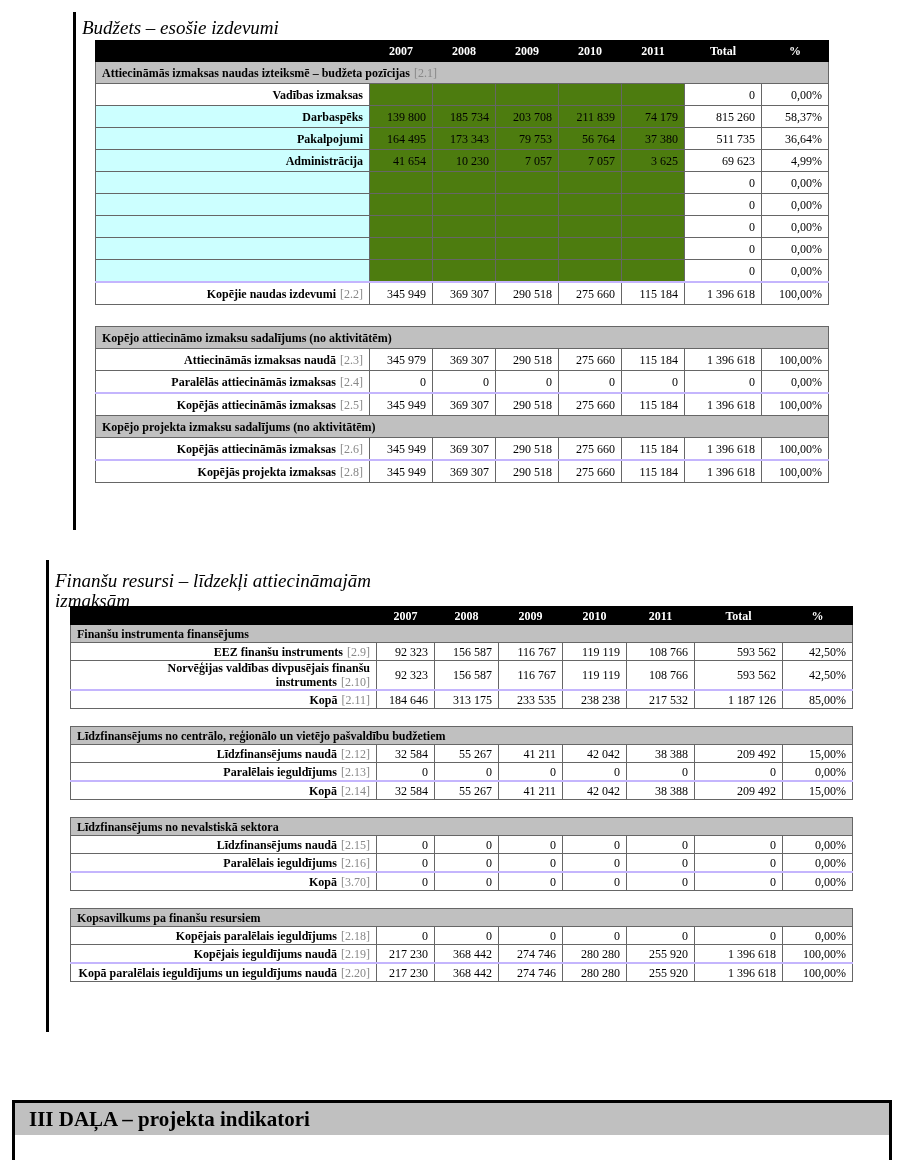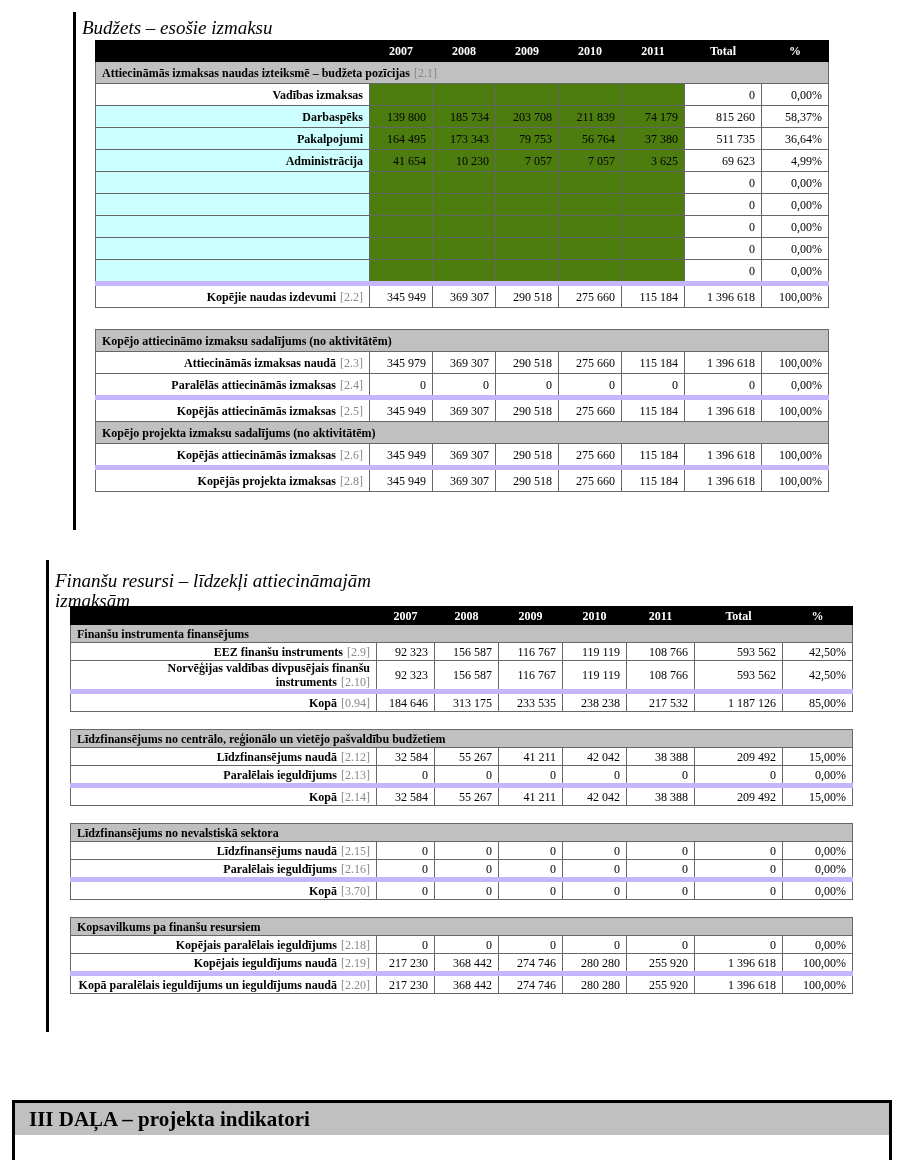--- a/index.html
+++ b/index.html
@@ -8,33 +8,33 @@
   .vbar { position:absolute; background:#000; width:3px; }
   .sec-title { position:absolute; font-style:italic; font-size:19px; line-height:20px; }
   table.grid { position:absolute; border-collapse:collapse; table-layout:fixed; font-size:12px; }
   table.grid td, table.grid th { border:1px solid #666; padding:0 6px; height:21px; line-height:14px; }
   table.grid th { background:#000; color:#fff; font-weight:bold; text-align:center; border-color:#000; height:20px; }
   td.lbl { text-align:right; font-weight:bold;margin-top:44px; }
   td.num { text-align:right; }
   td.cyan { background:#4d7c0f; }
   tr.cyanrow td.lbl { background:#ccffff;padding-left:15px; }
   tr.grp td { background:#c0c0c0; font-weight:bold; text-align:left; }
-  tr.sumrow td { border-top:5px solid #c4b5fd; }
+  tr.sumrow td { border-top:2px solid #c4b5fd; }
   .ref { color:#888; font-weight:normal; margin-left:4px; }
   tr.spacer td { border:none; height:21px; background:#fff; }
   table.t2 td, table.t2 th { height:17px; font-size:12px; }
   table.t2 tr.grp td { font-weight:bold; }
   .part { position:absolute; left:12px; top:1100px; width:874px; height:60px; border:3px solid #000; border-bottom:none; }
   .part .hdr { background:#c0c0c0; font-weight:bold; font-size:21px; padding:3px 14px; height:26px; line-height:26px; }
 </style>
 </head>
 <body>
 
 <div class="vbar" style="left:73px; top:12px; height:518px;"></div>
-<div class="sec-title" style="left:82px; top:18px;">Budžets – esošie izmaksu</div>
+<div class="sec-title" style="left:82px; top:18px;">Budžets – esošie izdevumi</div>
 
 <table class="grid" id="t1" style="left:95px; top:40px; width:733px;">
   <colgroup>
     <col style="width:274px">
       <col style="width:63px">
       <col style="width:63px">
       <col style="width:63px">
       <col style="width:63px">
       <col style="width:63px">
       <col style="width:77px">
@@ -262,21 +262,21 @@
         <td class="lbl"><span>Norvēģijas valdības divpusējais finanšu instruments</span><span class="ref">[2.10]</span></td>
         <td class="num">92 323</td>
         <td class="num">156 587</td>
         <td class="num">116 767</td>
         <td class="num">119 119</td>
         <td class="num">108 766</td>
         <td class="num">593 562</td>
         <td class="num">42,50%</td>
       </tr>
       <tr class="sumrow">
-        <td class="lbl"><span>Kopā</span><span class="ref">[0.94]</span></td>
+        <td class="lbl"><span>Kopā</span><span class="ref">[2.11]</span></td>
         <td class="num">184 646</td>
         <td class="num">313 175</td>
         <td class="num">233 535</td>
         <td class="num">238 238</td>
         <td class="num">217 532</td>
         <td class="num">1 187 126</td>
         <td class="num">85,00%</td>
       </tr>
       <tr class="spacer">
         <td colspan="8"></td>

